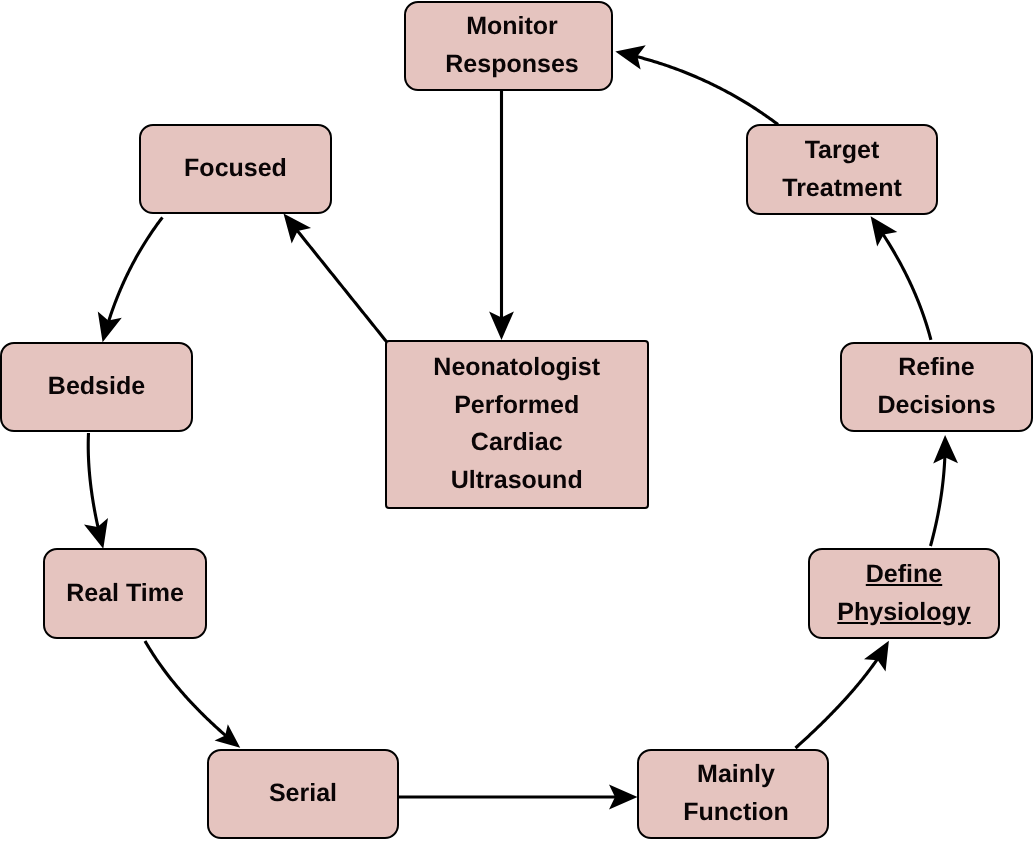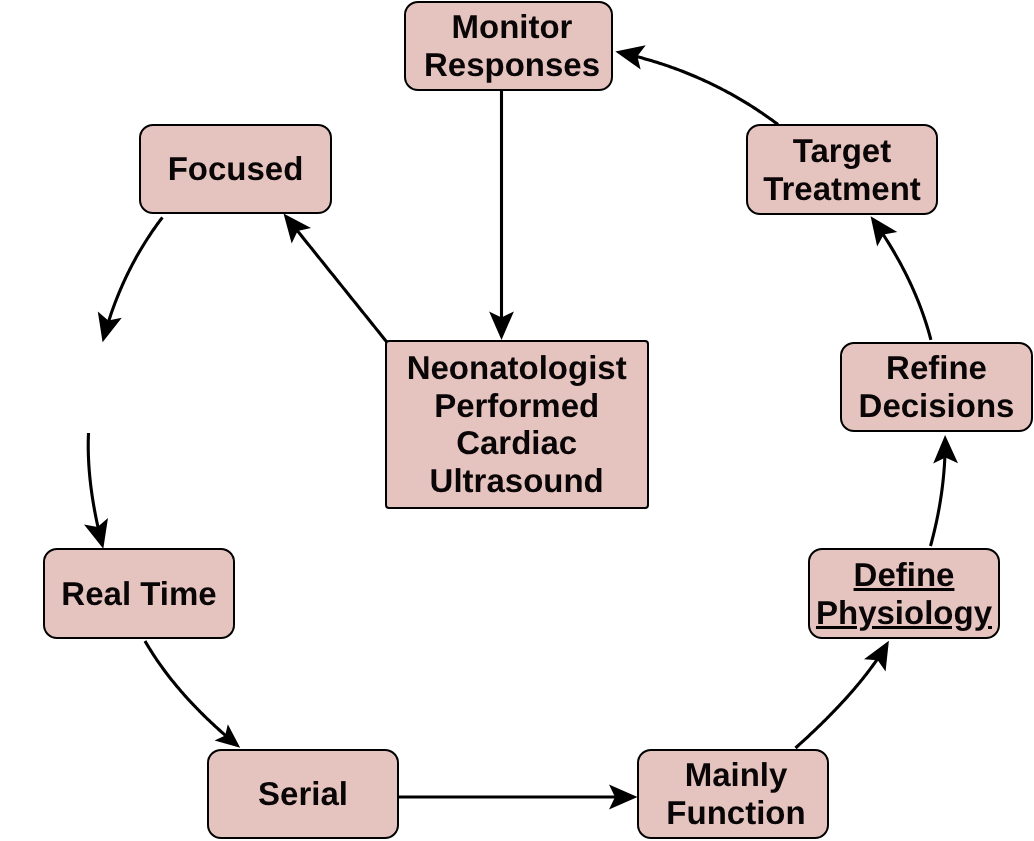--- a/index.html
+++ b/index.html
@@ -5,28 +5,28 @@
 <style>
   html,body{margin:0;padding:0;background:#ffffff;}
   body{width:1034px;height:841px;overflow:hidden;
        font-family:"Liberation Sans", sans-serif;
        -webkit-font-smoothing:antialiased;text-rendering:geometricPrecision;}
   #stage{position:relative;width:1034px;height:841px;background:#ffffff;overflow:hidden;}
   #edge-layer{position:absolute;left:0;top:0;width:1034px;height:841px;}
   .node{position:absolute;box-sizing:border-box;
         background:#e5c4bf;border:2.3px solid #000000;border-radius:14px;
         display:flex;align-items:center;justify-content:center;text-align:center;}
-  .node .lbl{font-weight:bold;font-size:33px;line-height:37.6px;color:#0a0506;
+  .node .lbl{font-weight:bold;font-size:25px;line-height:37.6px;color:#0a0506;
              white-space:pre-line;}
 
   
   #node-monitor-responses {left:404px;   top:1px;     width:209px;   height:90px;}
   #node-focused          {left:95px;    top:124px;   width:193px;   height:90px;margin-left:44px;}
   #node-bedside          {left:0px;     top:342px;   width:193px;   height:90px;}
-  #node-real-time        {left:43px;    top:548px;   width:192px;   height:91px;}
+  #node-real-time        {left:43px;    top:548px;   width:164px;   height:91px;}
   #node-serial           {left:195px;   top:749px;   width:192px;   height:90px;margin-left:12px;}
   #node-mainly-function  {left:637px;   top:749px;   width:192px;   height:90px;padding-left:6px;}
   #node-define-physiology{left:808px;   top:548px;   width:192px;   height:91px;text-decoration:underline;}
   #node-refine-decisions {left:840px;   top:342px;   width:193px;   height:90px;}
   #node-target-treatment {left:746px;   top:124px;   width:192px;   height:91px;}
   #node-center           {left:384.8px; top:339.7px; width:263.8px; height:169.2px;
                           border-radius:4px;}
   
   #node-monitor-responses .lbl{position:relative;left:3.5px;}
 </style>
@@ -80,20 +80,23 @@
 
   <div class="node" id="node-monitor-responses">
     <span class="lbl">Monitor
 Responses</span>
   </div>
 
   <div class="node" id="node-focused">
     <span class="lbl">Focused</span>
   </div>
 
+  <div class="node" id="node-bedside">
+    <span class="lbl">Bedside</span>
+  </div>
 
   <div class="node" id="node-real-time">
     <span class="lbl">Real Time</span>
   </div>
 
   <div class="node" id="node-serial">
     <span class="lbl">Serial</span>
   </div>
 
   <div class="node" id="node-mainly-function">

